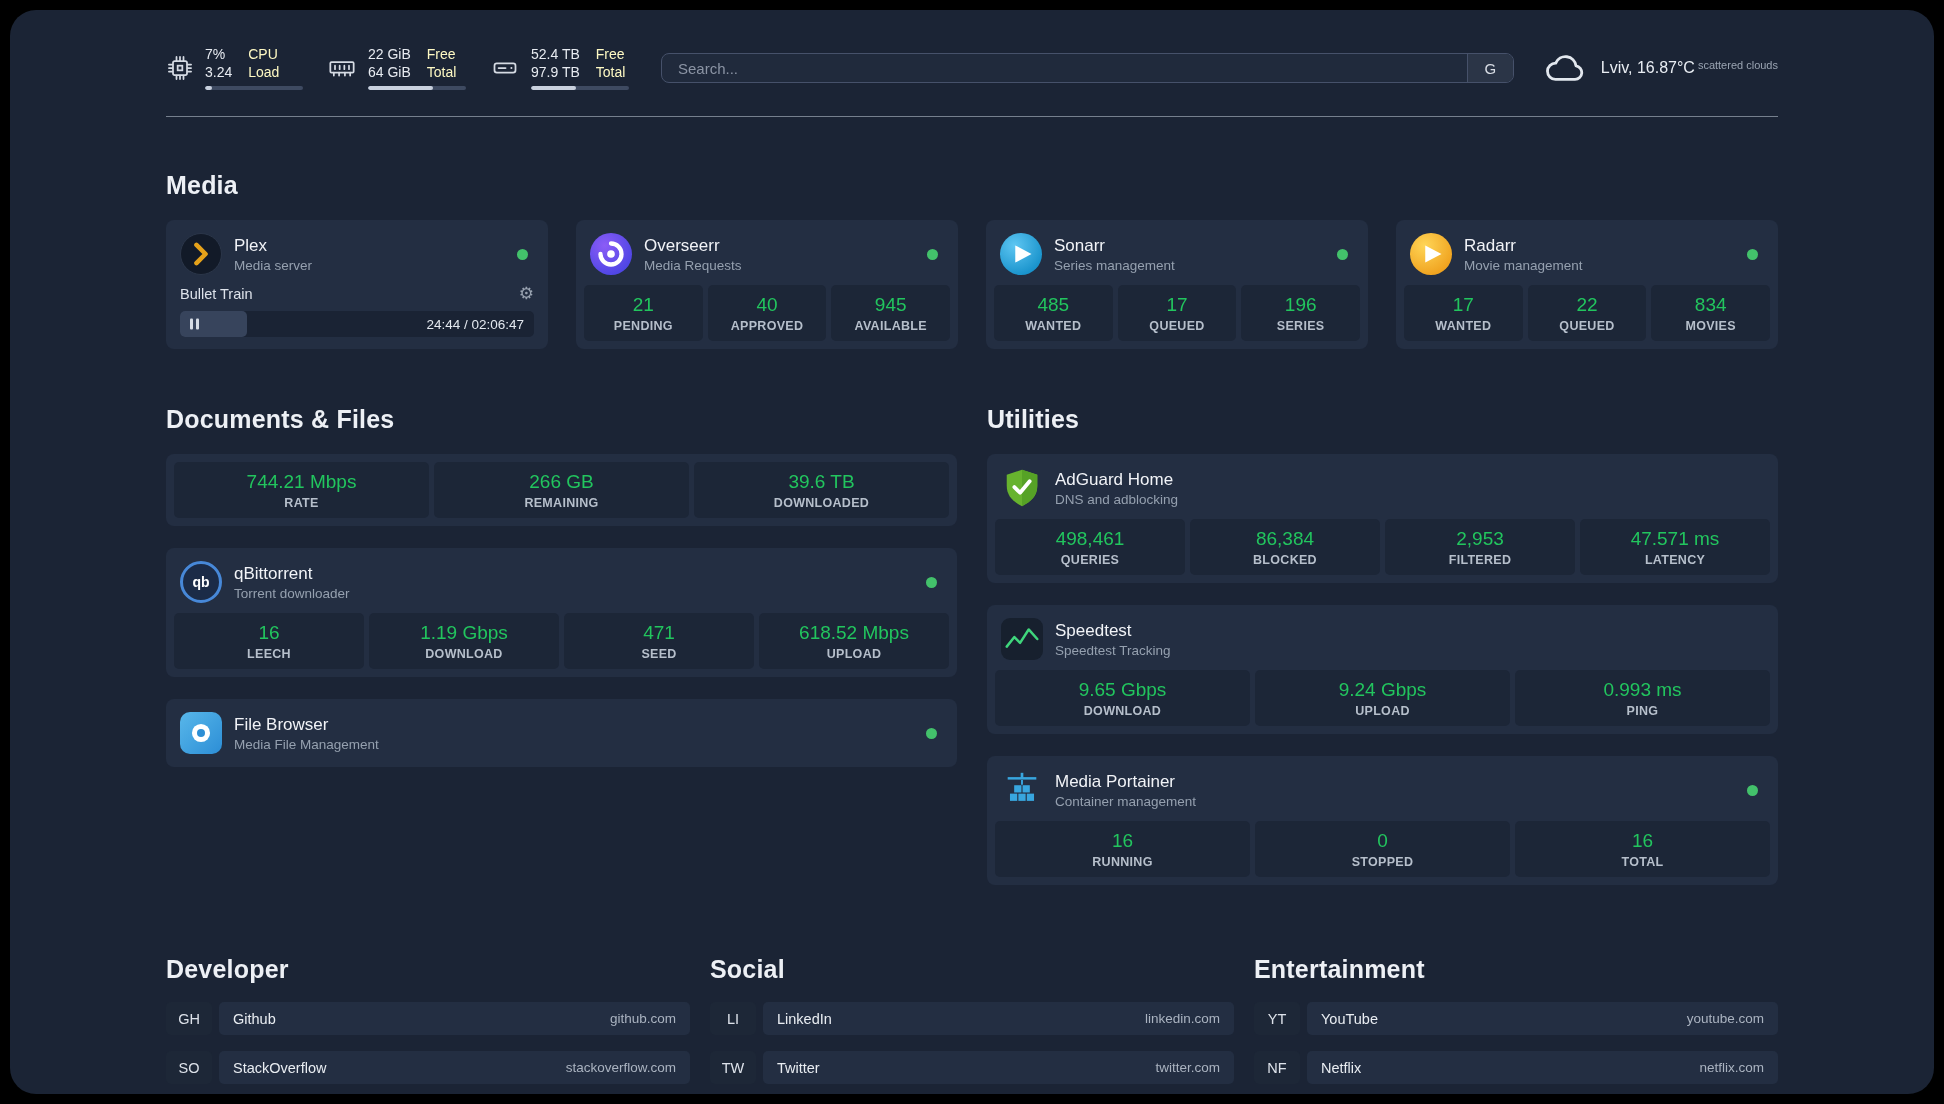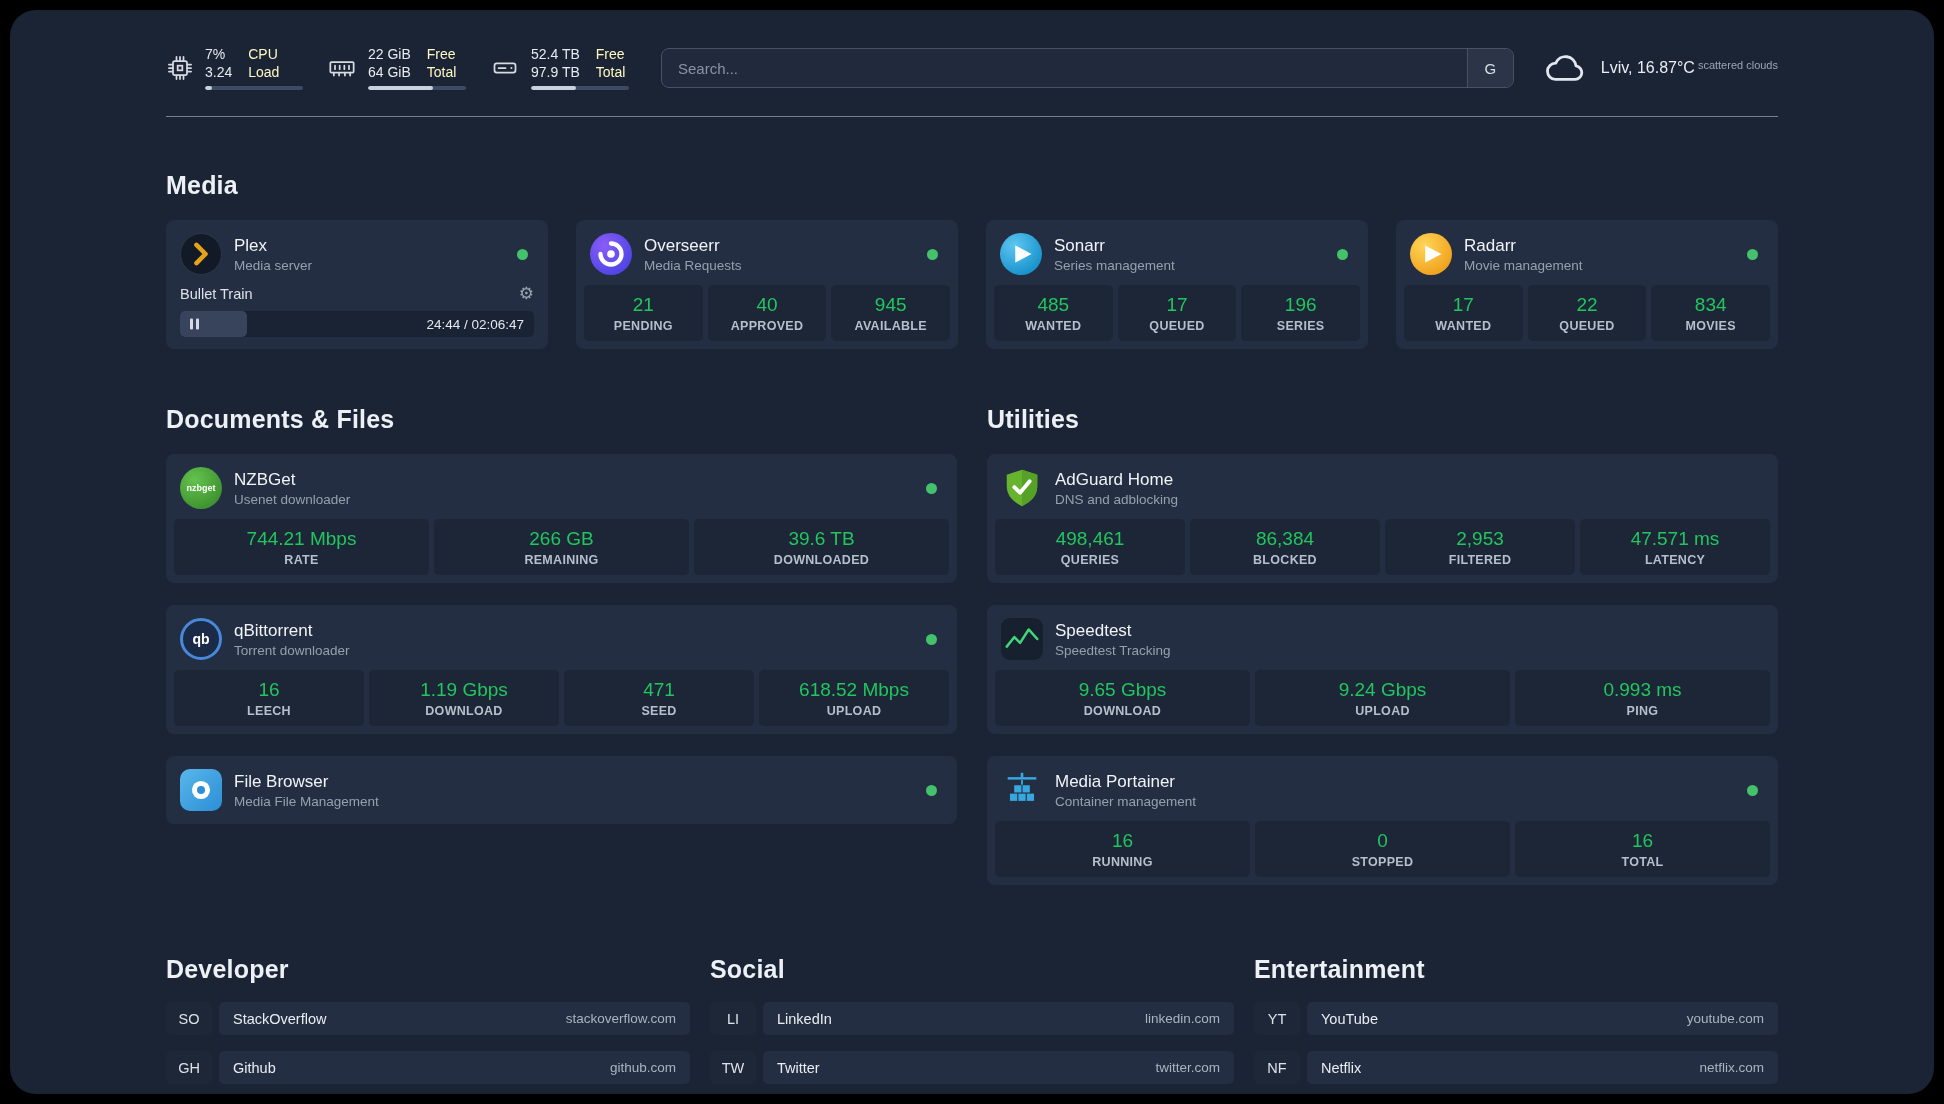--- a/index.html
+++ b/index.html
@@ -20,21 +20,21 @@
   .res-icon { color: #d6dbe4; display: flex; }
   .res-body { display: flex; flex-direction: column; gap: 6px; min-width: 98px; }
   .res-row { display: flex; gap: 16px; }
   .res-col { display: flex; flex-direction: column; gap: 2px; font-size: 14px; line-height: 16px; }
   .vals { color: #e7ebf1; }
   .labs { color: #fef9c3; }
   .bar { height: 4px; background: #3e4a61; border-radius: 2px; overflow: hidden; }
   .bar i { display: block; height: 100%; background: #c9d1de; border-radius: 2px; }
 
   .search {
-    flex: 1; display: flex; align-items: stretch; height: 40px; margin: 0 28px 0 8px;
+    flex: 1; display: flex; align-items: stretch; height: 30px; margin: 0 28px 0 8px;
     background: #202a3c; border: 1.5px solid #46516a; border-radius: 8px; overflow: hidden;
   }
   .search input {
     flex: 1; background: transparent; border: none; outline: none;
     color: #dfe4ec; font-size: 15px; padding: 0 16px; font-family: inherit;
   }
   .search input::placeholder { color: #8b94a4; }
   .search-g {
     width: 46px; background: #2b3547; border: none; border-left: 1.5px solid #46516a;
     color: #d9dee6; font-size: 15px; cursor: pointer; font-family: inherit;
@@ -326,30 +326,20 @@
 
       </div>
     </section>
 
     <div class="two-col">
 
       <div class="col">
         <h2 class="sec-title">Documents &amp; Files</h2>
 
         <div class="card">
-          <div class="card-head">
-            <span class="svc-icon icon-circle nzbget-badge">
-              <span>nzbget</span>
-            </span>
-            <div class="svc-meta">
-              <span class="svc-name">NZBGet</span>
-              <span class="svc-sub">Usenet downloader</span>
-            </div>
-            <span class="dot"></span>
-          </div>
           <div class="stats">
             <div class="stat">
               <span class="stat-v">744.21 Mbps</span>
               <span class="stat-l">RATE</span>
             </div>
             <div class="stat">
               <span class="stat-v">266 GB</span>
               <span class="stat-l">REMAINING</span>
             </div>
             <div class="stat">
@@ -508,31 +498,31 @@
           </div>
         </div>
       </div>
     </div>
 
     <div class="bm-section">
 
       <div class="bm-col">
         <h2 class="sec-title">Developer</h2>
         <div class="bm-row">
+          <span class="bm-abbr">GH</span>
+          <span class="bm-main">
+            <span class="bm-name">Github</span>
+            <span class="bm-url">github.com</span>
+          </span>
+        </div>
+        <div class="bm-row">
           <span class="bm-abbr">SO</span>
           <span class="bm-main">
             <span class="bm-name">StackOverflow</span>
             <span class="bm-url">stackoverflow.com</span>
-          </span>
-        </div>
-        <div class="bm-row">
-          <span class="bm-abbr">GH</span>
-          <span class="bm-main">
-            <span class="bm-name">Github</span>
-            <span class="bm-url">github.com</span>
           </span>
         </div>
         <div class="bm-row">
           <span class="bm-abbr">DT</span>
           <span class="bm-main">
             <span class="bm-name">DEV</span>
             <span class="bm-url">dev.to</span>
           </span>
         </div>
       </div>

